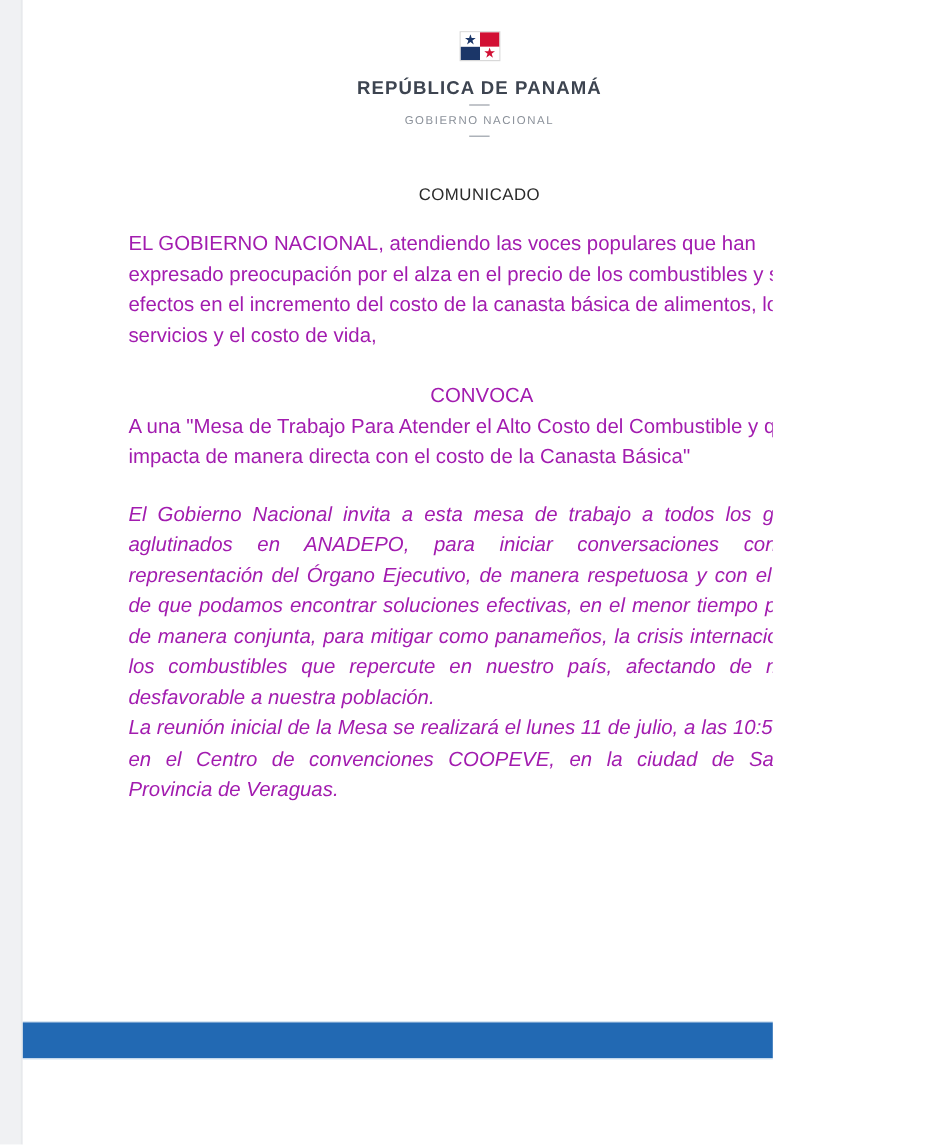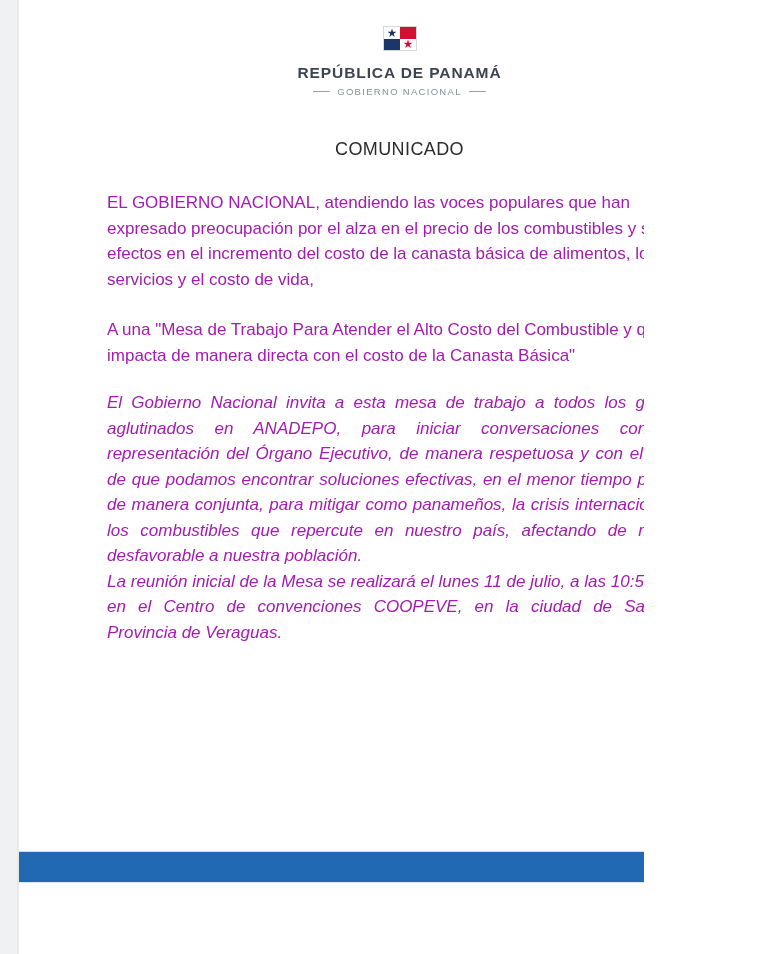--- a/index.html
+++ b/index.html
@@ -87,38 +87,39 @@
     line-height: 1.1;
     font-family: "Liberation Sans", sans-serif;
   }
   .gov-line {
     margin-top: 5px;
     font-size: 9.5px;
     letter-spacing: 1.3px;
     color: #8a9099;
     display: flex;
     align-items: center;
-    justify-content: center;
+    justify-content: flex-start;
     gap: 7px;
+    flex-direction: column;
   }
   .gov-dash {
     display: inline-block;
     width: 17px;
     height: 1px;
     background: #9aa0a8;
   }
 
   
   .doc-title {
     position: absolute;
     left: 0;
-    top: 139px;
+    top: 154px;
     width: 761px;
     text-align: center;
-    font-size: 18px;
+    font-size: 14px;
     color: #2b2b2b;
     letter-spacing: 0.4px;
     font-family: "Liberation Sans", sans-serif;
   }
 
   .content {
     position: absolute;
     left: 88px;
     top: 190px;
     width: 589px;
@@ -202,20 +203,21 @@
     </div>
 
     <div class="doc-title">COMUNICADO</div>
 
     <div class="content">
 
       <p class="para p-left">EL GOBIERNO NACIONAL, atendiendo las voces populares que han expresado preocupación por el alza en el precio de los combustibles y sus efectos en el incremento del costo de la canasta básica de alimentos, los servicios y el costo de vida,</p>
 
       <div class="gap-lg"></div>
 
+      <p class="para p-center">CONVOCA</p>
 
       <p class="para p-left">A una "Mesa de Trabajo Para Atender el Alto Costo del Combustible y que impacta de manera directa con el costo de la Canasta Básica"</p>
 
       <div class="gap-md"></div>
 
       <p class="para p-just">El Gobierno Nacional invita a esta mesa de trabajo a todos los gremios aglutinados en ANADEPO, para iniciar conversaciones con una representación del Órgano Ejecutivo, de manera respetuosa y con el ánimo de que podamos encontrar soluciones efectivas, en el menor tiempo posible, de manera conjunta, para mitigar como panameños, la crisis internacional de los combustibles que repercute en nuestro país, afectando de manera desfavorable a nuestra población.</p>
 
       <p class="para p-just">La reunión inicial de la Mesa se realizará el lunes 11 de julio, a las 10:50 a.m., en el Centro de convenciones COOPEVE, en la ciudad de Santiago, Provincia de Veraguas.</p>
 
       <div class="gap-md"></div>

